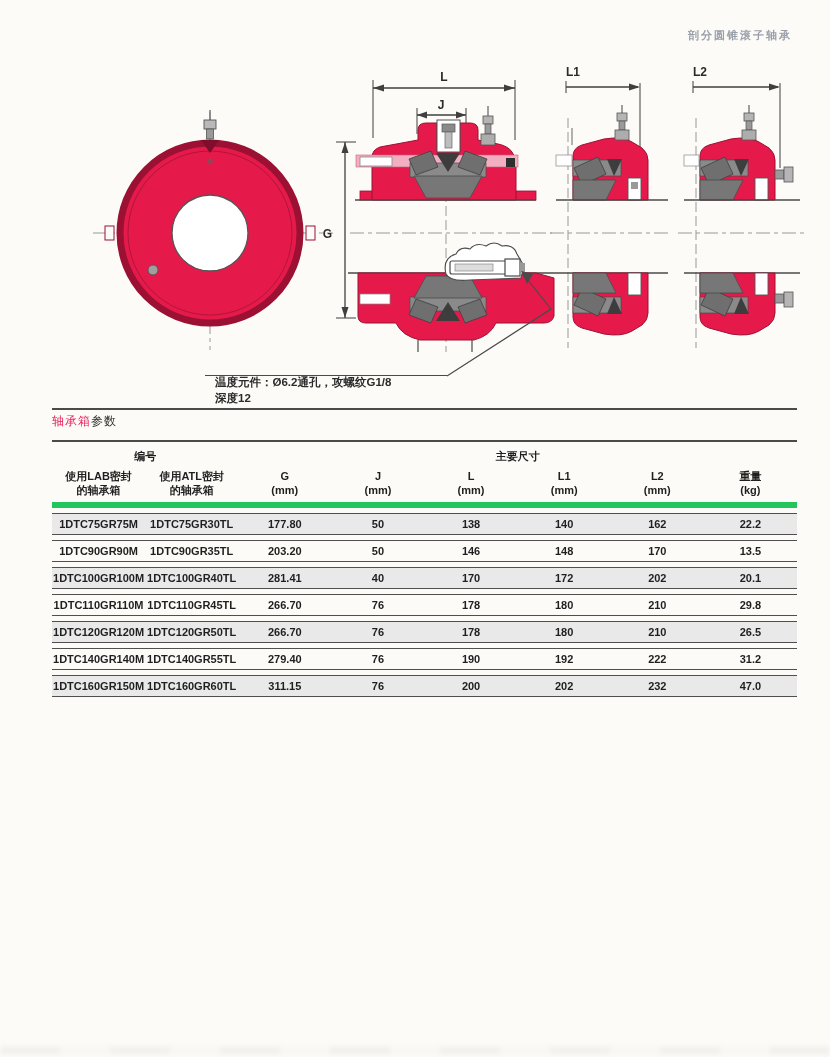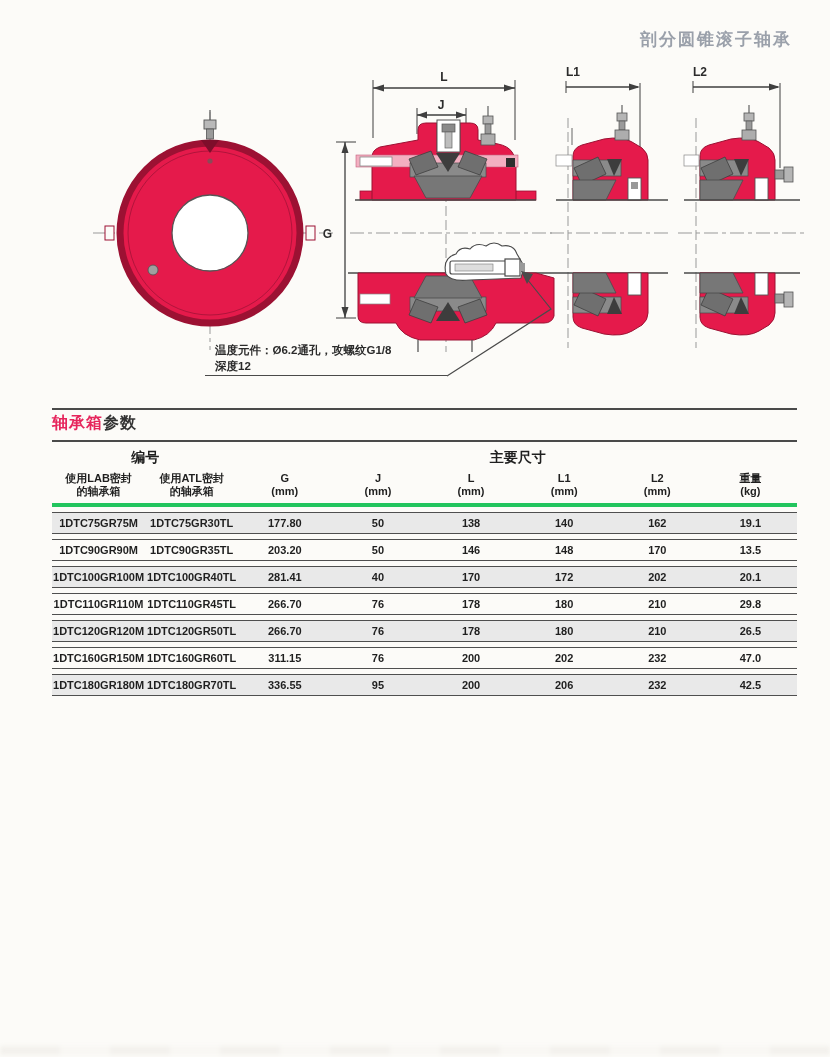--- a/index.html
+++ b/index.html
@@ -4,38 +4,38 @@
 <style>
   html,body{margin:0;padding:0;}
   body{
     width:830px;height:1057px;position:relative;overflow:hidden;
     background:#fcfbf8;
     font-family:"Liberation Sans","DejaVu Sans",sans-serif;
     color:#222;
   }
   .hdr-title{
     position:absolute;top:28px;right:38px;
-    font-size:17px;font-weight:700;letter-spacing:2px;color:#9aa0aa;
+    font-size:11px;font-weight:700;letter-spacing:2px;color:#9aa0aa;
   }
   .drawing-wrap{position:absolute;left:0;top:60px;width:830px;height:345px;}
-  .anno{position:absolute;font-size:11.5px;font-weight:700;color:#2b2b2b;white-space:nowrap;}
+  .anno{position:absolute;font-size:11.5px;font-weight:700;color:#2b2b2b;white-space:nowrap;margin-top:32px;}
   .anno-l1{left:215px;top:343px;}
   .anno-l2{left:215px;top:359px;}
   .anno-underline{position:absolute;left:205px;top:375px;width:242px;border-top:1.6px solid #4a4a4a;}
   .sec-line-top{position:absolute;left:52px;top:408px;width:745px;border-top:2px solid #4a4a4a;}
-  .sec-title{position:absolute;left:52px;top:413px;font-size:16px;font-weight:700;letter-spacing:1px;}
+  .sec-title{position:absolute;left:52px;top:413px;font-size:12px;font-weight:400;letter-spacing:1px;}
   .sec-title .red{color:#e6255c;}
   .sec-title .blk{color:#333;}
   .sec-line-bot{position:absolute;left:52px;top:440px;width:745px;border-top:2px solid #4a4a4a;}
   .tbl-wrap{position:absolute;left:52px;top:444px;width:745px;}
   table{width:100%;border-collapse:separate;border-spacing:0 5px;table-layout:fixed;}
   th,td{font-size:11px;font-weight:700;color:#1f1f1f;text-align:center;padding:0;}
   thead th{line-height:1.25;vertical-align:bottom;padding-bottom:4px;}
-  thead tr.grp th{font-size:14px;padding-bottom:0;height:16px;vertical-align:middle;}
-  thead tr.cols th{border-bottom:4px solid #22c55e;}
+  thead tr.grp th{font-size:11px;padding-bottom:0;height:16px;vertical-align:middle;}
+  thead tr.cols th{border-bottom:6px solid #22c55e;}
   tbody td{
     height:20px;border-top:1.7px solid #4f4f4f;border-bottom:1.7px solid #4f4f4f;
   }
   tbody tr:nth-child(odd) td{background:#e9e9e9;}
   .c0{width:18%;}.c1{width:15.6%;}.c2{width:12%;}.c3{width:9.8%;}
   .c4{width:11%;}.c5{width:10.8%;}.c6{width:10.8%;}.c7{width:11%;}
   .bottom-smudge{
     position:absolute;left:0;bottom:2px;width:830px;height:9px;
     background:repeating-linear-gradient(90deg,#ece9e4 0 60px,#f6f4f0 60px 110px);
     opacity:.55;filter:blur(2px);
@@ -274,21 +274,21 @@
     <tbody>
 
     <tr>
         <td>1DTC75GR75M</td>
         <td>1DTC75GR30TL</td>
         <td>177.80</td>
         <td>50</td>
         <td>138</td>
         <td>140</td>
         <td>162</td>
-        <td>19.1</td>
+        <td>22.2</td>
       </tr>
         <tr>
         <td>1DTC90GR90M</td>
         <td>1DTC90GR35TL</td>
         <td>203.20</td>
         <td>50</td>
         <td>146</td>
         <td>148</td>
         <td>170</td>
         <td>13.5</td>
@@ -317,36 +317,36 @@
         <td>1DTC120GR120M</td>
         <td>1DTC120GR50TL</td>
         <td>266.70</td>
         <td>76</td>
         <td>178</td>
         <td>180</td>
         <td>210</td>
         <td>26.5</td>
       </tr>
         <tr>
+        <td>1DTC140GR140M</td>
+        <td>1DTC140GR55TL</td>
+        <td>279.40</td>
+        <td>76</td>
+        <td>190</td>
+        <td>192</td>
+        <td>222</td>
+        <td>31.2</td>
+      </tr>
+        <tr>
         <td>1DTC160GR150M</td>
         <td>1DTC160GR60TL</td>
         <td>311.15</td>
         <td>76</td>
         <td>200</td>
         <td>202</td>
         <td>232</td>
         <td>47.0</td>
       </tr>
-        <tr>
-        <td>1DTC180GR180M</td>
-        <td>1DTC180GR70TL</td>
-        <td>336.55</td>
-        <td>95</td>
-        <td>200</td>
-        <td>206</td>
-        <td>232</td>
-        <td>42.5</td>
-      </tr>
       </tbody>
   </table>
 </div>
 
 <div class="bottom-smudge"></div>
 
 </body></html>

